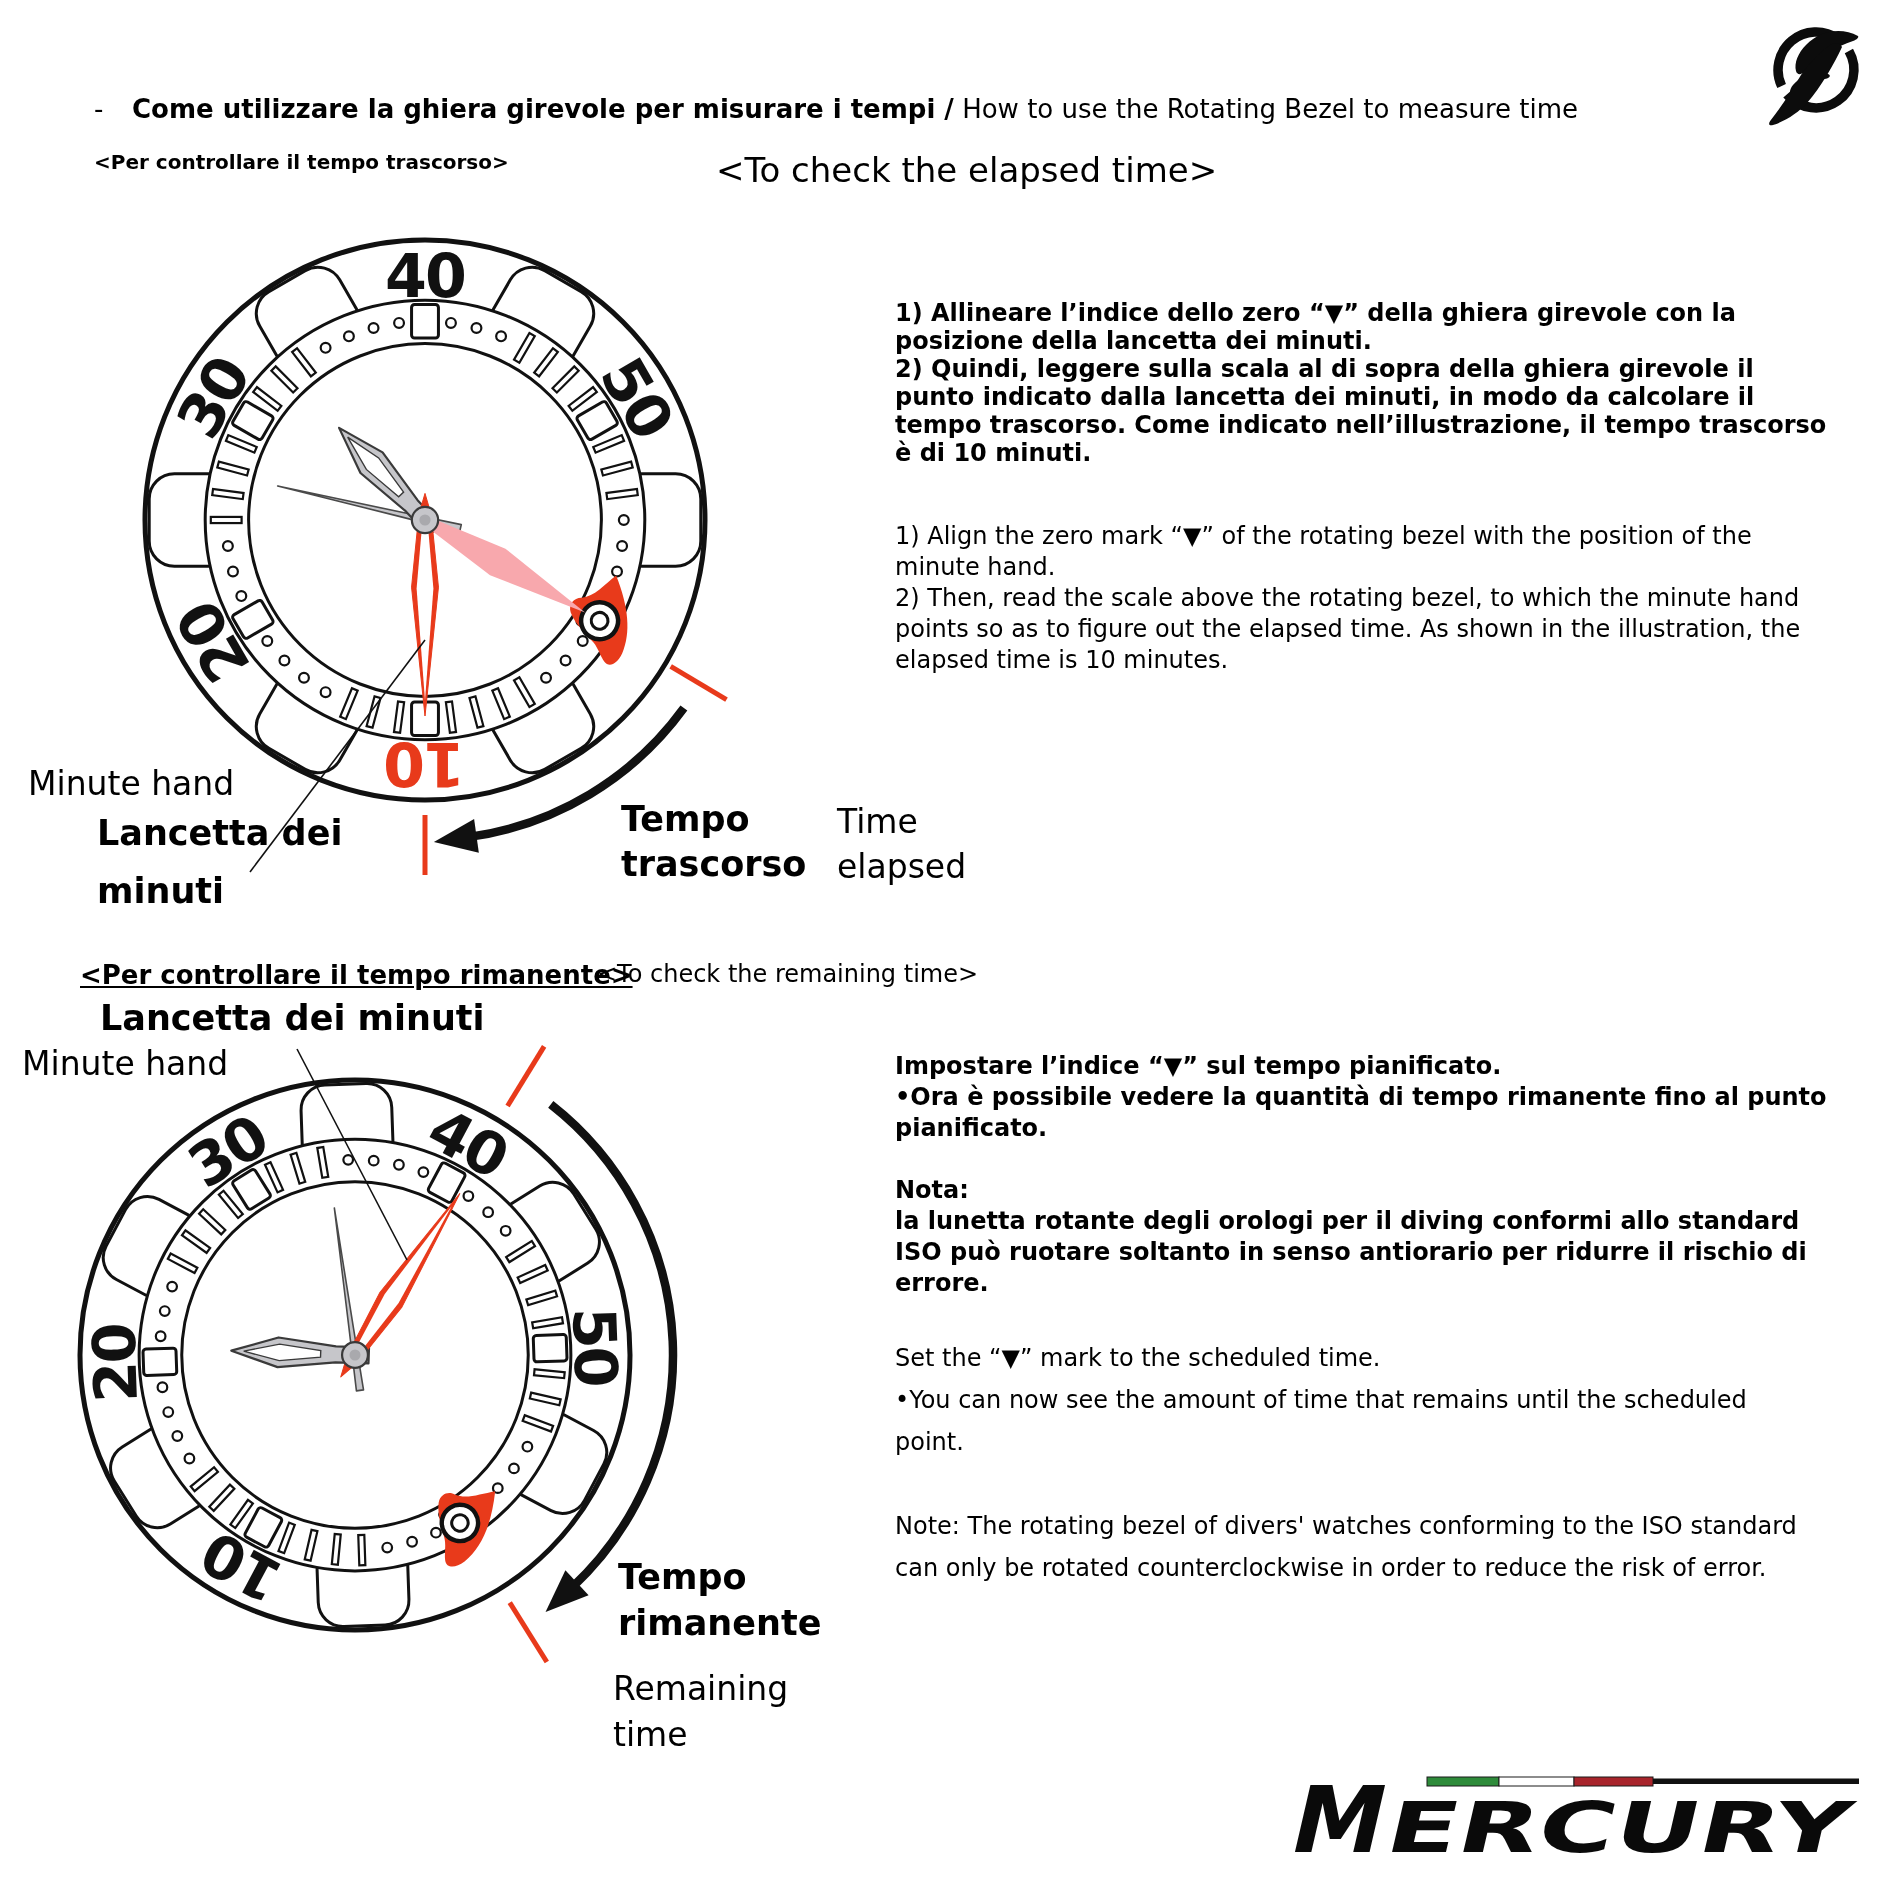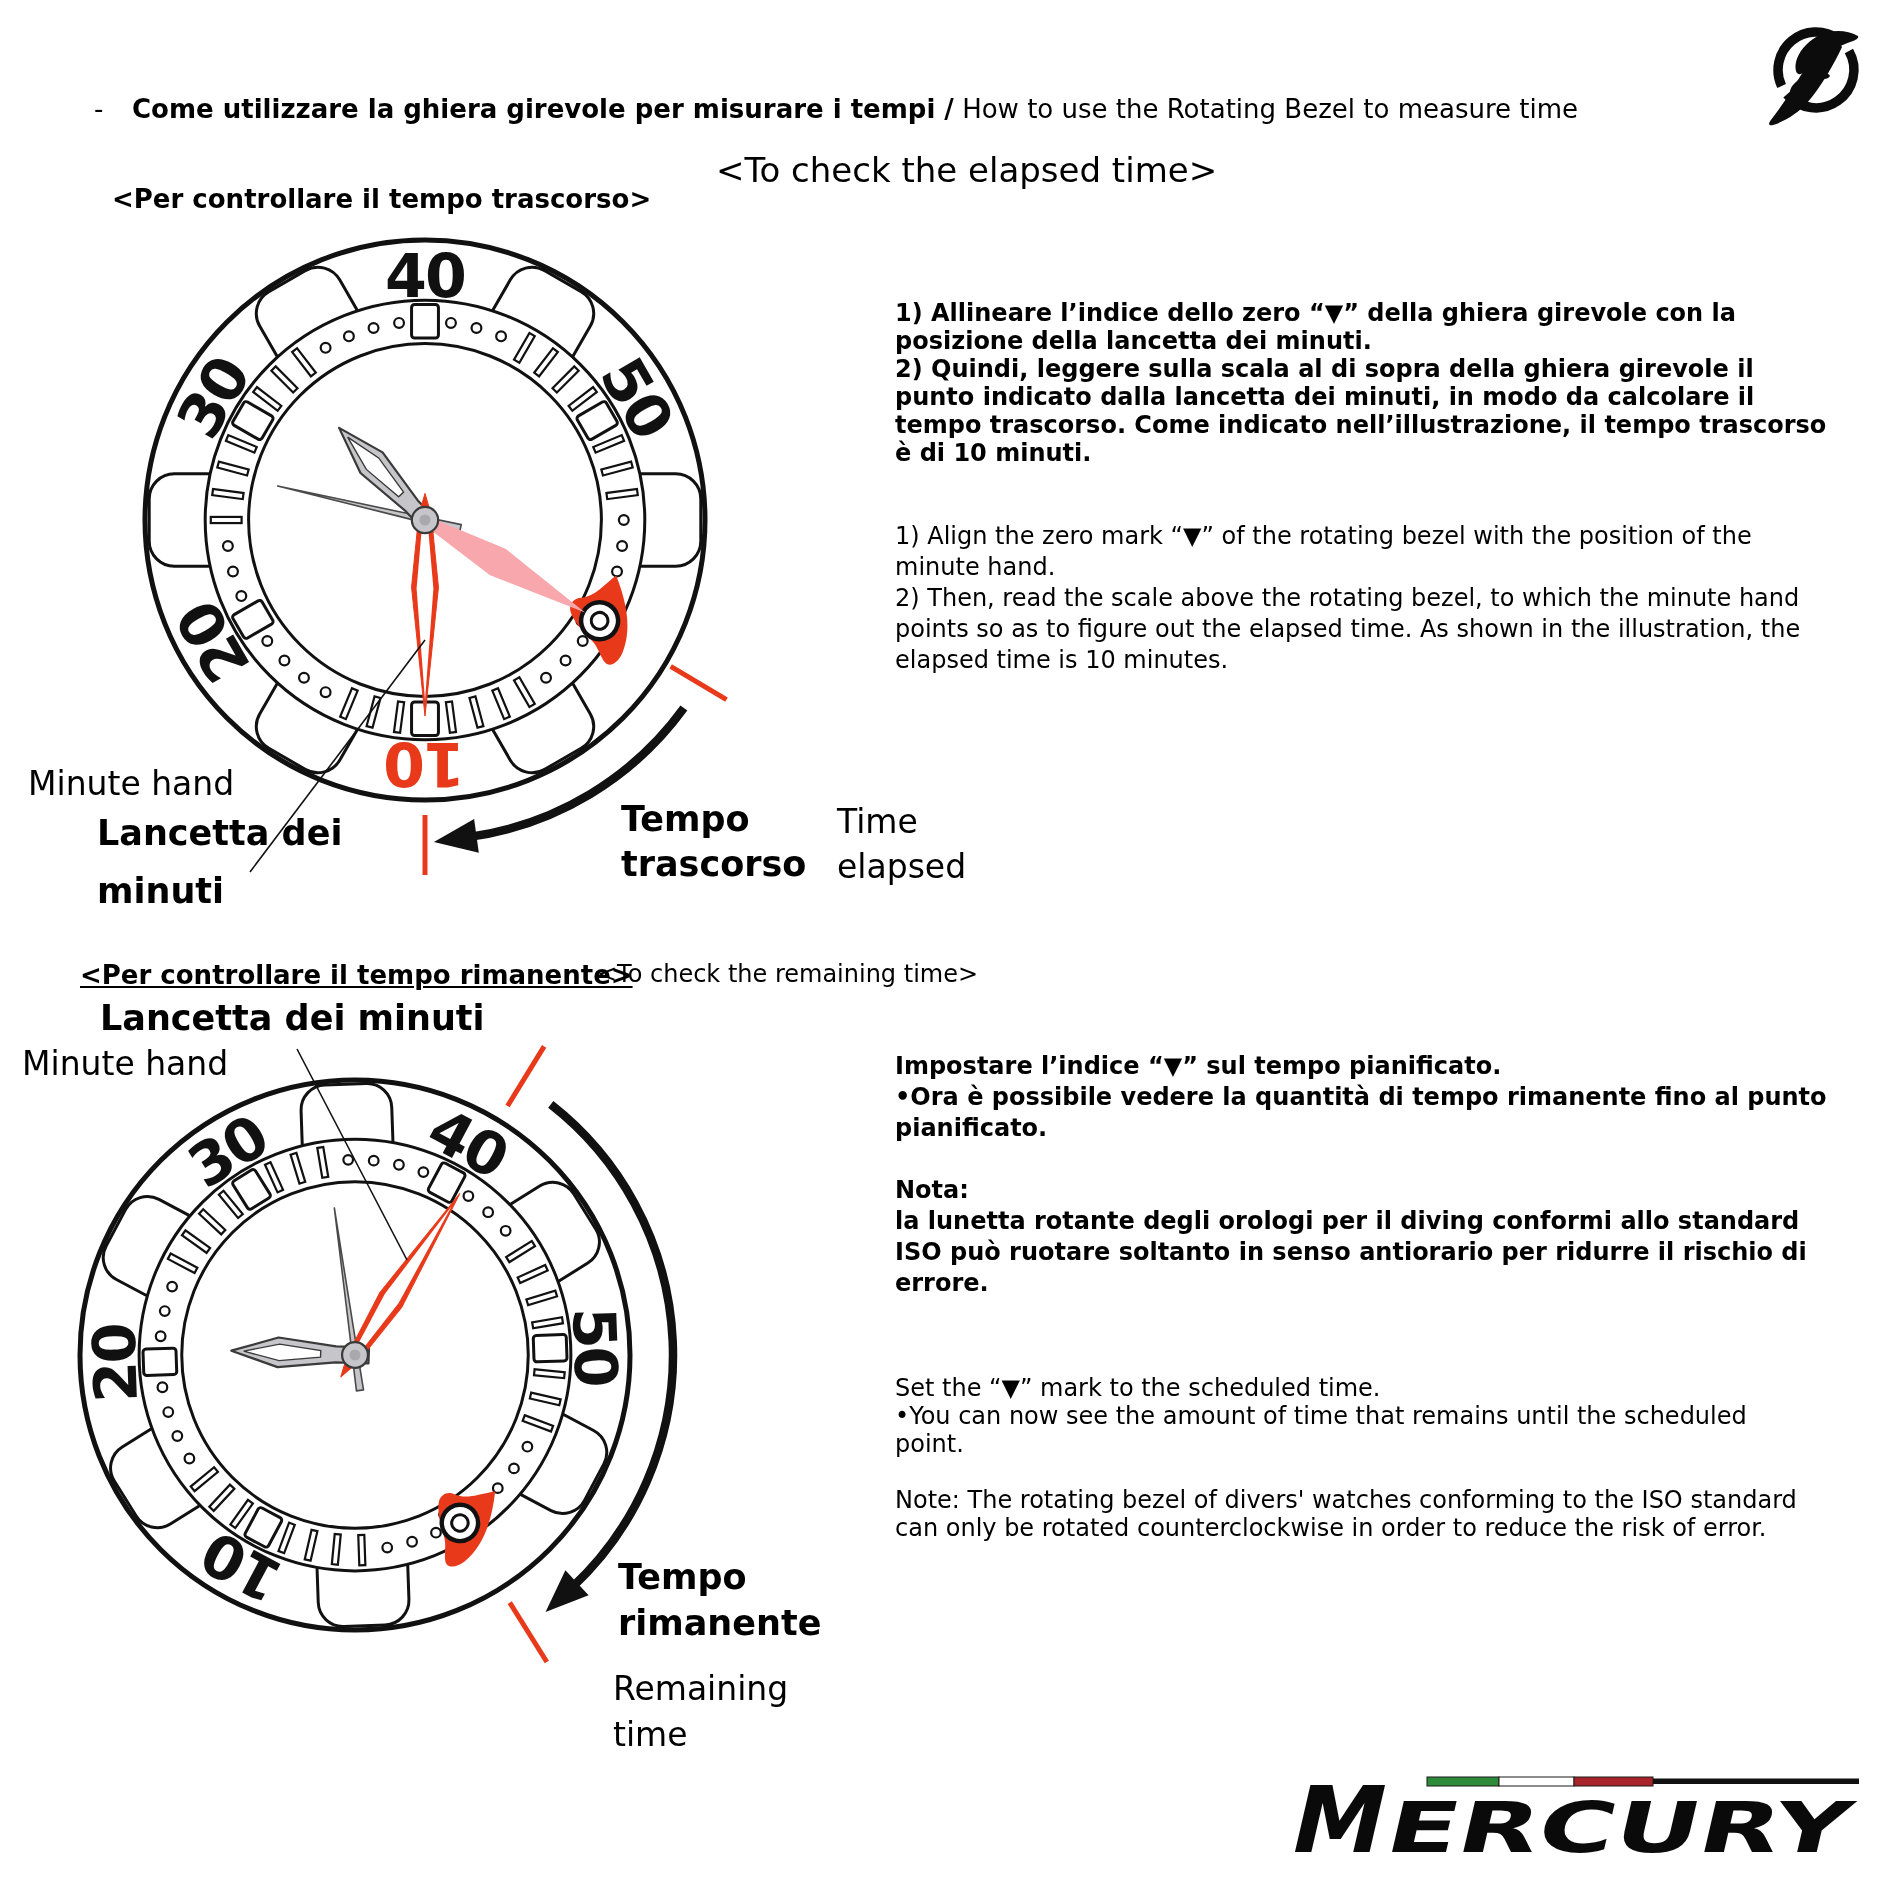--- a/index.html
+++ b/index.html
@@ -19,21 +19,21 @@
 </div>
 
 <svg id="monogram" class="abs" style="left:1756px;top:14px;" width="122" height="112" viewBox="0 0 122 112">
   <path d="M 92.9,37 A 38,38 0 0 1 30.9,80.4" fill="none" stroke="#0c0c0c" stroke-width="9.5"></path>
   <path d="M 25.6,72.1 A 38,38 0 0 1 81.8,24.9" fill="none" stroke="#0c0c0c" stroke-width="9.5"></path>
   <path d="M102,22 C86,13 64,16 50,31 C42,39 38,49 40,57 C41,61 45,61 48,58 C61,44 81,32 97,27 C101,25.5 103,23.5 102,22 Z" fill="#0c0c0c"></path>
   <path d="M72,60 C59,56 46,61 37,71 C33,76 33,81 36,83 C38,84 41.5,83 44,80 C52,71 62,66 71,64.5 C74,63.5 75,61 72,60 Z" fill="#0c0c0c"></path>
   <path d="M86,33 C78,50 65,73 51,89 C43,98 30,107 17,111 C13,112 12,110 14.5,106.5 C24,94 34,80 42,66 C50,52 62,40 74,31 C79,27.5 84,28.5 86,33 Z" fill="#0c0c0c"></path>
 </svg>
 
-<div class="abs b" style="left:112px;top:150px;font-size:26px;margin-top:34px;">&lt;Per controllare il tempo trascorso&gt;</div>
+<div class="abs b" style="left:94px;top:150px;font-size:20px;">&lt;Per controllare il tempo trascorso&gt;</div>
 <div class="abs" style="left:716px;top:150px;font-size:34px;">&lt;To check the elapsed time&gt;</div>
 
 <svg id="watch1-svg" class="abs" style="left:100px;top:205px;" width="700" height="700" viewBox="0 0 700 700">
     <rect x="278.8" y="39.19999999999999" width="92.4" height="84" rx="25.2" fill="#fff" stroke="#111111" stroke-width="3" transform="rotate(150 325 315)"></rect>
     <rect x="278.8" y="39.19999999999999" width="92.4" height="84" rx="25.2" fill="#fff" stroke="#111111" stroke-width="3" transform="rotate(210 325 315)"></rect>
     <rect x="278.8" y="39.19999999999999" width="92.4" height="84" rx="25.2" fill="#fff" stroke="#111111" stroke-width="3" transform="rotate(270 325 315)"></rect>
     <rect x="278.8" y="39.19999999999999" width="92.4" height="84" rx="25.2" fill="#fff" stroke="#111111" stroke-width="3" transform="rotate(330 325 315)"></rect>
     <rect x="278.8" y="39.19999999999999" width="92.4" height="84" rx="25.2" fill="#fff" stroke="#111111" stroke-width="3" transform="rotate(390 325 315)"></rect>
     <rect x="278.8" y="39.19999999999999" width="92.4" height="84" rx="25.2" fill="#fff" stroke="#111111" stroke-width="3" transform="rotate(450 325 315)"></rect>
     <circle cx="325" cy="315" r="280" fill="none" stroke="#111111" stroke-width="5"></circle>
@@ -255,21 +255,21 @@
   </svg>
 
 <div class="abs b pre" style="left:895px;top:1051px;font-size:24px;line-height:31px;width:950px;">Impostare l’indice “▼” sul tempo pianificato.
 •Ora è possibile vedere la quantità di tempo rimanente fino al punto
 pianificato.
 
 Nota:
 la lunetta rotante degli orologi per il diving conformi allo standard
 ISO può ruotare soltanto in senso antiorario per ridurre il rischio di
 errore.</div>
-<div class="abs pre" style="left:895px;top:1337px;font-size:24px;line-height:28px;width:950px;margin-top:37px;">Set the “▼” mark to the scheduled time.
+<div class="abs pre" style="left:895px;top:1337px;font-size:24px;line-height:42px;width:950px;">Set the “▼” mark to the scheduled time.
 •You can now see the amount of time that remains until the scheduled
 point.
 
 Note: The rotating bezel of divers' watches conforming to the ISO standard
 can only be rotated counterclockwise in order to reduce the risk of error.</div>
 
 <div class="abs b pre" style="left:618px;top:1554px;font-size:35px;line-height:46px;">Tempo
 rimanente</div>
 <div class="abs pre" style="left:613px;top:1666px;font-size:33px;line-height:46px;">Remaining
 time</div>

